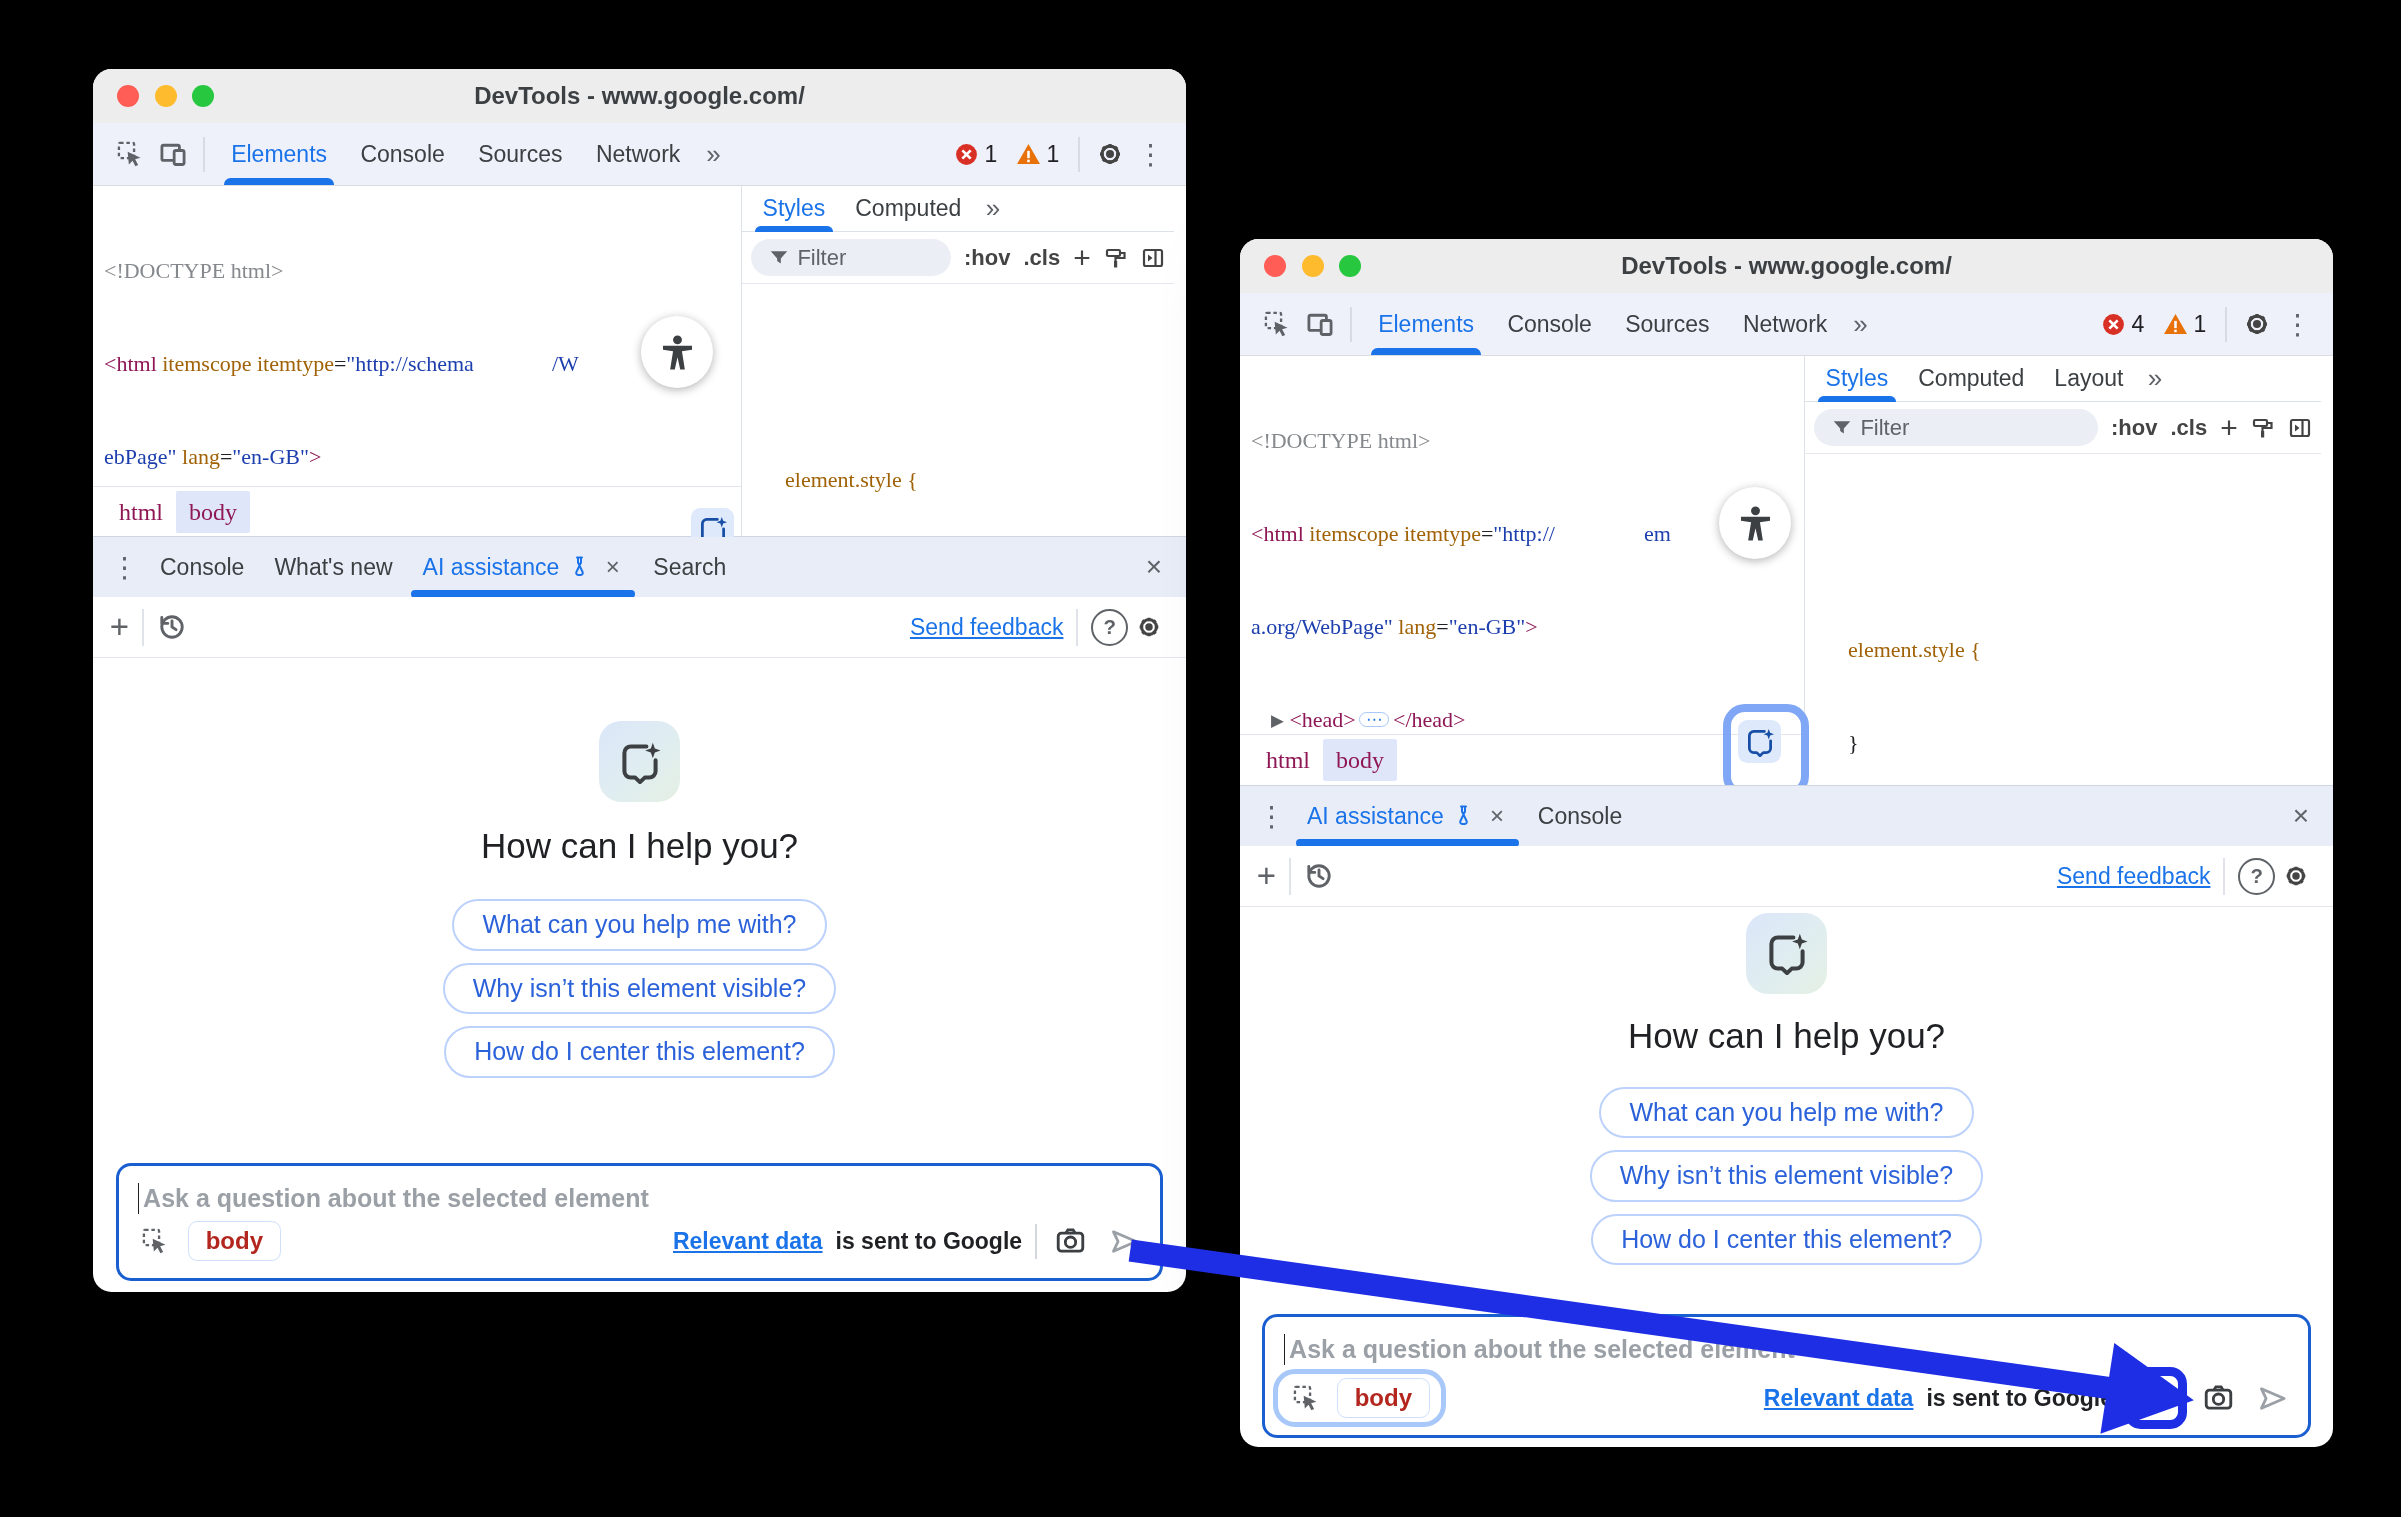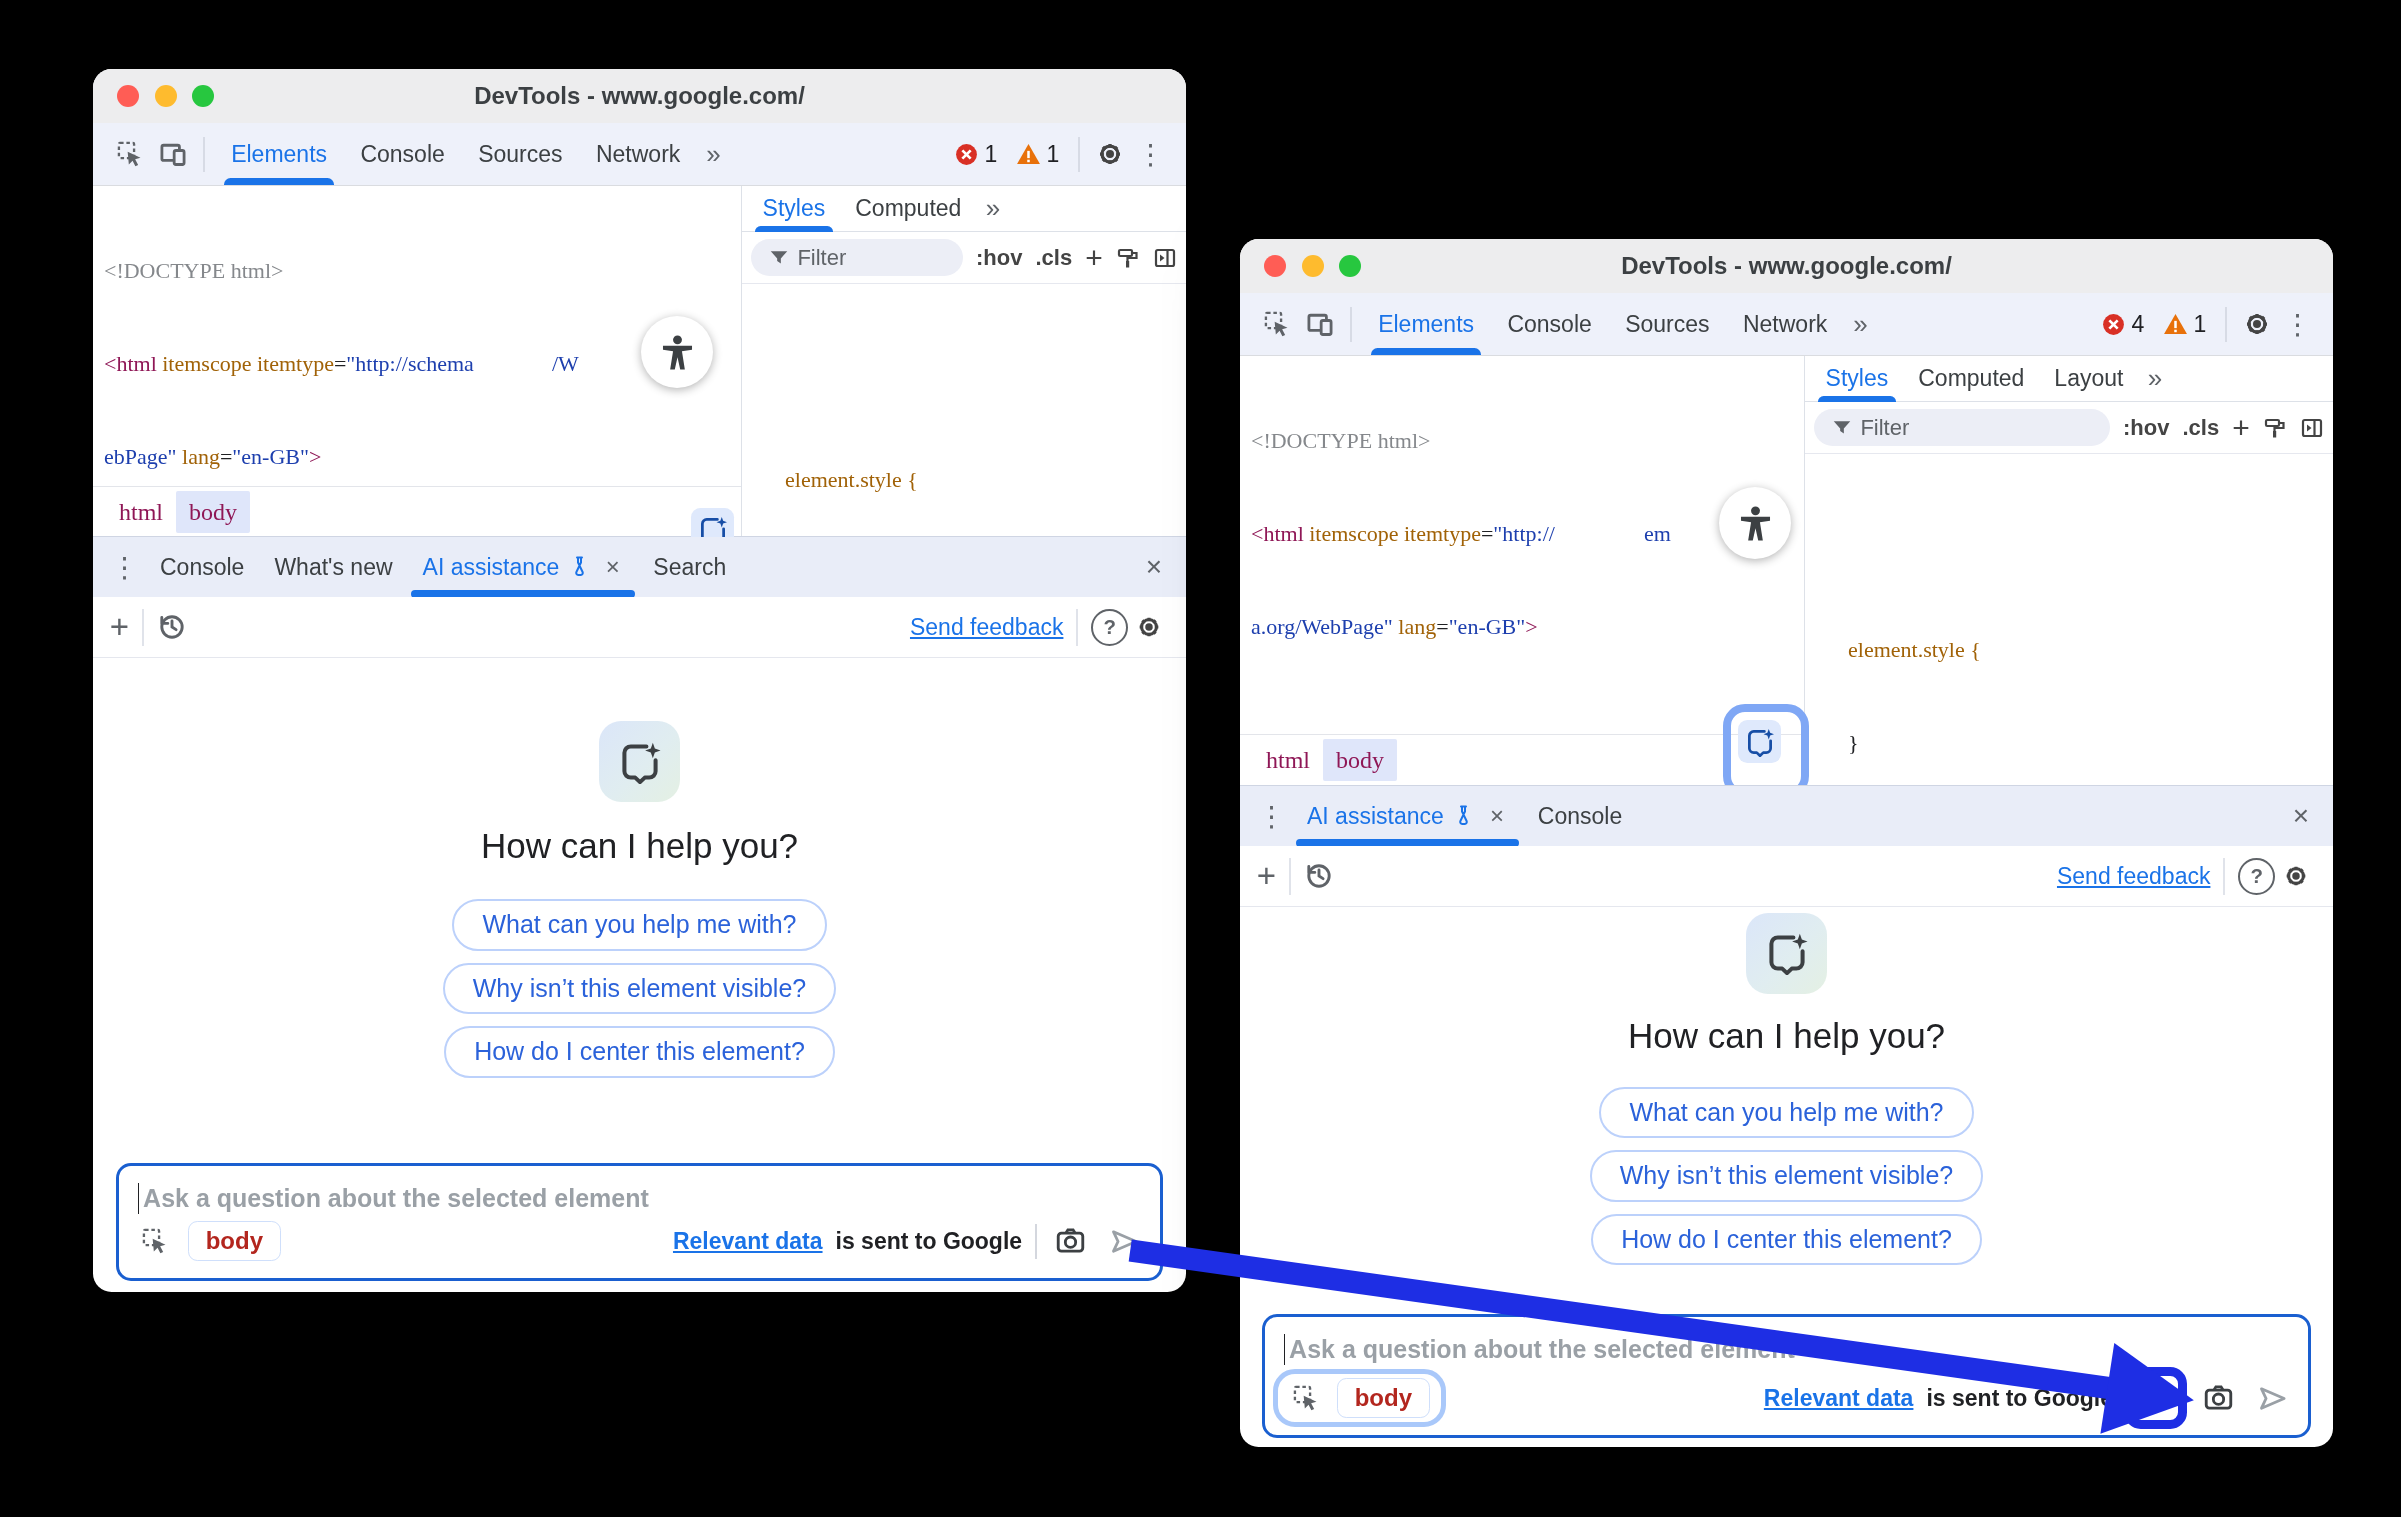--- a/index.html
+++ b/index.html
@@ -27,21 +27,21 @@
   .tab.active::after{content:"";position:absolute;left:9.3px;right:9.3px;bottom:0;height:6.5px;
                      background:#1a73e8;border-radius:6.5px 6.5px 0 0;}
   .chev{color:#5f6368;font-size:26px;padding:0 9.3px;}
   .spacer{flex:1;}
   .badge{display:flex;align-items:center;gap:5.6px;margin:0 9.3px;font-size:23px;color:#202124;}
   .gear,.more{color:#444;display:flex;align-items:center;justify-content:center;width:41px;height:41px;}
   .more{font-size:28px;color:#5f6368;}
 
   
   .dom-pane{position:absolute;left:0;background:#fff;overflow:hidden;}
-  .styles-pane{position:absolute;right:0;background:#fff;border-left:1.9px solid #dde1e8;overflow:hidden;box-sizing:border-box;}
+  .styles-pane{position:absolute;right:12px;background:#fff;border-left:1.9px solid #dde1e8;overflow:hidden;box-sizing:border-box;}
   .code{font-family:Liberation Serif, serif;font-size:22px;line-height:31px;white-space:pre;padding-left:32px;}
   .dom-lines{position:absolute;left:0;right:0;top:7.4px;}
   .dl{padding-left:11px;}
   .ind1{padding-left:31px;}
   .t-tag{color:#8f1756;} .t-attr{color:#a16207;} .t-val{color:#1d3fae;} .t-gray{color:#85888c;}
   .t-blk{color:#202124;}
   .tri{color:#5f6368;font-size:16.7px;vertical-align:1.9px;padding-right:5.6px;}
   .ell-pill{display:inline-block;border:1.9px solid #a8c7fa;border-radius:11px;color:#1a73e8;
             font-size:16.7px;line-height:13px;padding:0 5.6px;vertical-align:2.8px;margin:0 3.7px;}
   .crumbs{position:absolute;left:0;right:0;bottom:0;height:50px;border-top:1.9px solid #e3e5ea;
@@ -454,20 +454,21 @@
         </svg>
       </span>
     <span class="more">⋮</span>
   </div>
 
   <div class="dom-pane code" style="top:117px;width:564px;height:429px;">
     <div class="dom-lines">
       <div class="dl"><span class="t-gray">&lt;!DOCTYPE html&gt;</span></div>
       <div class="dl"><span class="t-tag">&lt;html</span><span class="t-attr"> itemscope</span><span class="t-attr"> itemtype</span><span class="t-blk">=</span><span class="t-val">"http://</span><span class="t-val" style="padding-left:89px">em</span></div>
       <div class="dl"><span class="t-val">a.org/WebPage"</span><span class="t-attr"> lang</span><span class="t-blk">=</span><span class="t-val">"en-GB"</span><span class="t-tag">&gt;</span></div>
+      <div class="dl ind1"><span class="tri">▶</span><span class="t-tag">&lt;head&gt;</span><span class="ell-pill">⋯</span><span class="t-tag">&lt;/head&gt;</span></div>
       
       
       
     </div>
     <div class="a11y-badge" style="left:479px;top:131px;"><svg width="41" height="41" viewBox="0 0 24 24" style="color:#3c4043">
           <use href="#i-a11y"></use>
         </svg></div>
     <div class="ai-ring" style="left:483px;top:348px;width:70px;height:78px;"></div>
     <div class="ai-btn" style="left:498px;top:364px;"><svg width="30" height="30" viewBox="0 0 24 24" style="color:#174ea6">
           <use href="#i-aisel"></use>

